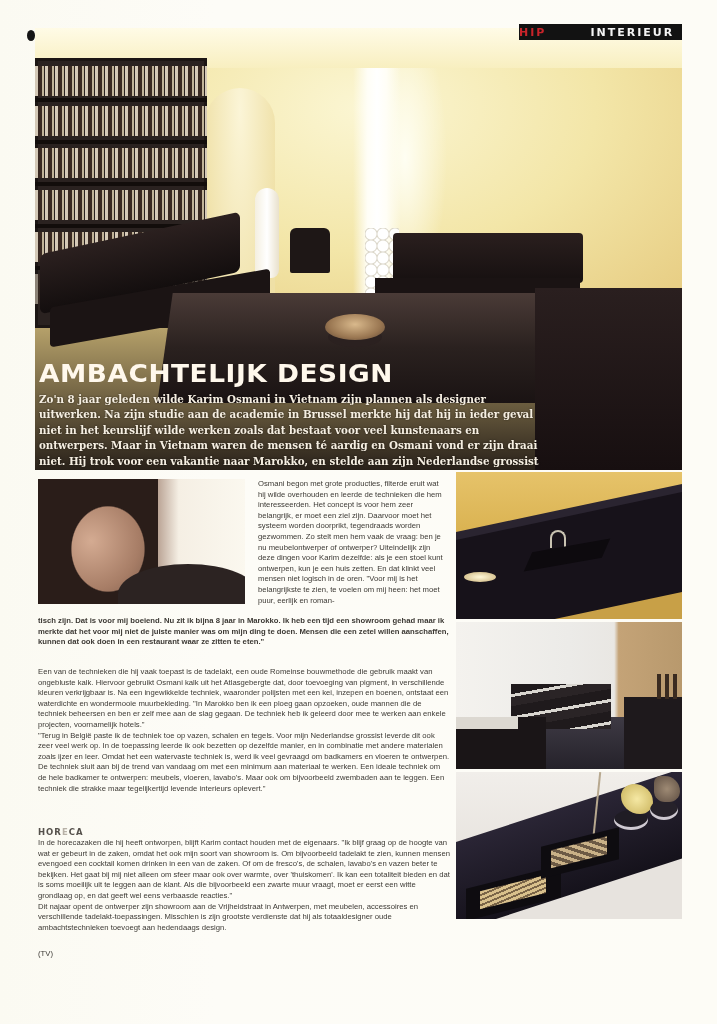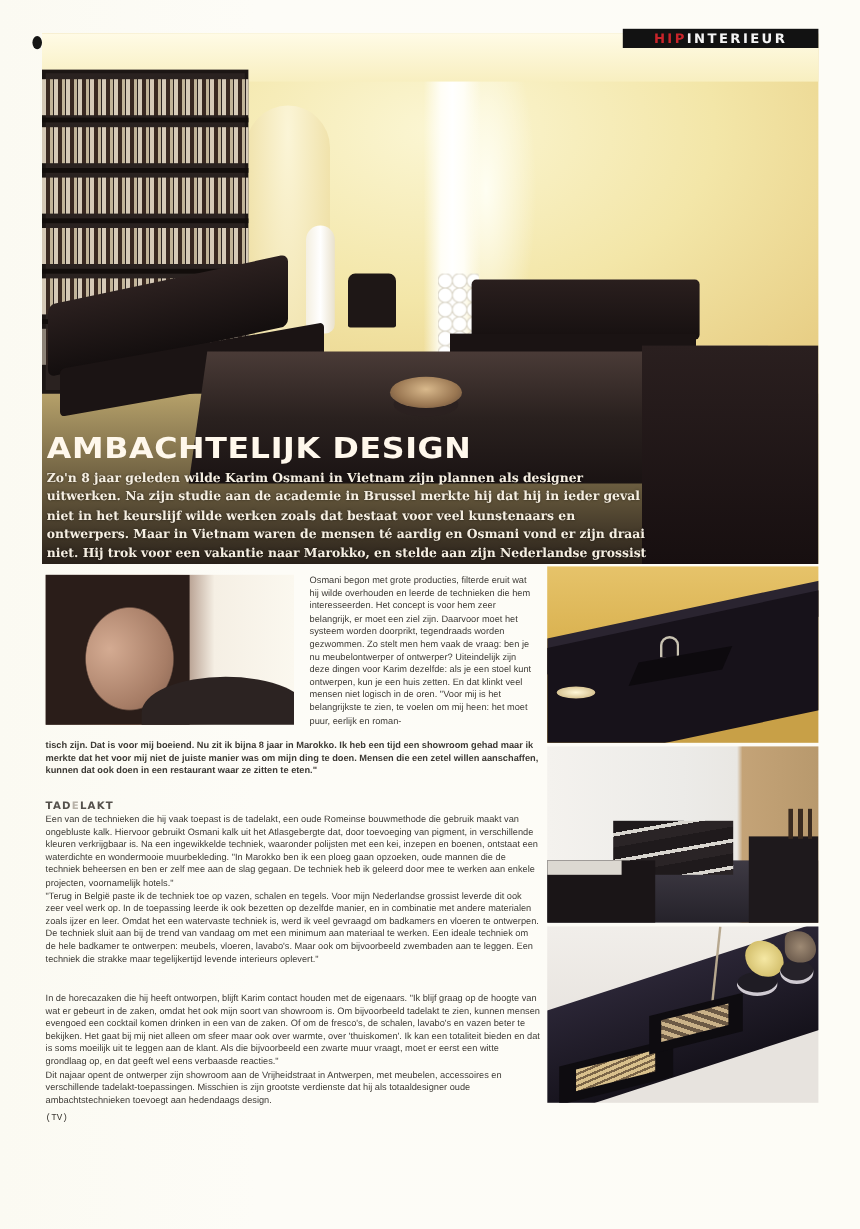--- a/index.html
+++ b/index.html
@@ -52,42 +52,42 @@
     font-family: "DejaVu Sans", sans-serif; font-weight:900; font-size:24px; letter-spacing:.5px;
     color:#fff8ec; text-transform:uppercase; transform: scaleX(1.1); transform-origin:left;
   }
   .hero-lead {
     position:absolute; left:4px; top:34px; width:510px; margin:0;
     font-family: "DejaVu Serif", serif; font-weight:700; font-size:10.3px; line-height:15.4px;
     color:#f6efe2; text-shadow: 0 0 2px rgba(0,0,0,.6);
   }
 
   
-  .tag { position:absolute; left:519px; top:24px; width:163px; height:16px; background:#121212; display:flex; align-items:center; justify-content:center;
-    font-family:"DejaVu Sans", sans-serif; font-weight:900; font-size:11px; letter-spacing:2px; }
+  .tag { position:absolute; left:519px; top:24px; width:163px; height:16px; background:#121212; display:flex; align-items:center; 
+    font-family:"DejaVu Sans", sans-serif; font-weight:900; font-size:11px; letter-spacing:2px;gap:44px; }
   .tag .hip { color:#c8242a; }
   .tag .rest { color:#f4f4f4; }
 
   
   .portrait { position:absolute; left:38px; top:479px; width:207px; height:125px; overflow:hidden;
     background: linear-gradient(90deg, #4b3b34 0%, #8a6a58 25%, #b58c73 38%, #8d6a58 50%, #f5efe4 68%, #fbf8ef 100%); }
   .portrait .hair { position:absolute; left:0; top:0; width:120px; height:125px; background: radial-gradient(ellipse 60px 70px at 70px 70px, rgba(0,0,0,0) 60%, #2a1d19 62%); }
   .portrait .face { position:absolute; left:20px; top:20px; width:95px; height:105px; border-radius: 45% 45% 40% 40%; background: radial-gradient(ellipse at 35% 40%, #d4ab92, #a77d66 55%, #6b4e40 100%); }
   .portrait .shoulder { position:absolute; left:80px; top:85px; width:140px; height:60px; border-radius: 50% 50% 0 0; background:#2c2322; }
 
   
   .col-text { font-family:"Liberation Sans", sans-serif; font-size:7.7px; line-height:10.6px; color:#3c3934; margin:0; }
   .intro-right { position:absolute; left:258px; top:479px; width:190px; }
   .intro-full { position:absolute; left:38px; top:616px; width:412px;font-weight:bold; }
   .section { position:absolute; left:38px; width:412px; }
   .section h3 { margin: 0 0 1px 0; font-family:"DejaVu Sans", sans-serif; font-weight:900; font-size:8.5px; letter-spacing:1px; color:#55514c; }
   .section h3 .hl { color:#b7b1a7; }
   .s-tadelakt { top:667px; }
   .s-horeca { top:827px; }
-  .credit { display:block; margin-top:5px;font-family:Liberation Mono, monospace; }
+  .credit { display:block; margin-top:16px; }
 
   
   .side { position:absolute; left:456px; width:226px; overflow:hidden; }
   .ph-kitchen { top:472px; height:147px; background: linear-gradient(180deg,#e6c36a 0%, #d9b14f 45%, #c8a047 55%); }
   .ph-kitchen .counter { position:absolute; left:0; top:68px; width:240px; height:100px; background:#17121a; transform: skewY(-12deg); transform-origin:left; }
   .ph-kitchen .counter-top { position:absolute; left:0; top:60px; width:240px; height:30px; background:#2a2430; transform: skewY(-12deg); transform-origin:left; }
   .ph-kitchen .sink { position:absolute; left:72px; top:74px; width:78px; height:18px; background:#0d0a0e; transform: skewY(-10deg) skewX(-25deg); }
   .ph-kitchen .lamp { position:absolute; left:8px; top:100px; width:32px; height:10px; border-radius:50%; background: radial-gradient(ellipse,#fff8d8,#c9b078); }
   .ph-kitchen .bottle { position:absolute; left:196px; top:22px; width:9px; height:36px; background:#1a1414; }
   .ph-kitchen .tap { position:absolute; left:94px; top:58px; width:12px; height:16px; border:2px solid #c9c3b2; border-bottom:none; border-radius:8px 8px 0 0; }
@@ -163,26 +163,26 @@
   <div class="portrait" aria-label="portrait of Karim Osmani with long dark hair">
     <div class="face"></div>
     <div class="hair"></div>
     <div class="shoulder"></div>
   </div>
 
   <p class="col-text intro-right">Osmani begon met grote producties, filterde eruit wat hij wilde overhouden en leerde de technieken die hem interesseerden. Het concept is voor hem zeer belangrijk, er moet een ziel zijn. Daarvoor moet het systeem worden doorprikt, tegendraads worden gezwommen. Zo stelt men hem vaak de vraag: ben je nu meubelontwerper of ontwerper? Uiteindelijk zijn deze dingen voor Karim dezelfde: als je een stoel kunt ontwerpen, kun je een huis zetten. En dat klinkt veel mensen niet logisch in de oren. "Voor mij is het belangrijkste te zien, te voelen om mij heen: het moet puur, eerlijk en roman-</p>
   <p class="col-text intro-full">tisch zijn. Dat is voor mij boeiend. Nu zit ik bijna 8 jaar in Marokko. Ik heb een tijd een showroom gehad maar ik merkte dat het voor mij niet de juiste manier was om mijn ding te doen. Mensen die een zetel willen aanschaffen, kunnen dat ook doen in een restaurant waar ze zitten te eten."</p>
 
   <div class="section s-tadelakt">
-    <h3><span>TAD</span><span class="hl">E</span><span>LAKT</span></h3>
     <p class="col-text">Een van de technieken die hij vaak toepast is de tadelakt, een oude Romeinse bouwmethode die gebruik maakt van ongebluste kalk. Hiervoor gebruikt Osmani kalk uit het Atlasgebergte dat, door toevoeging van pigment, in verschillende kleuren verkrijgbaar is. Na een ingewikkelde techniek, waaronder polijsten met een kei, inzepen en boenen, ontstaat een waterdichte en wondermooie muurbekleding. "In Marokko ben ik een ploeg gaan opzoeken, oude mannen die de techniek beheersen en ben er zelf mee aan de slag gegaan. De techniek heb ik geleerd door mee te werken aan enkele projecten, voornamelijk hotels."</p>
     <p class="col-text">"Terug in België paste ik de techniek toe op vazen, schalen en tegels. Voor mijn Nederlandse grossist leverde dit ook zeer veel werk op. In de toepassing leerde ik ook bezetten op dezelfde manier, en in combinatie met andere materialen zoals ijzer en leer. Omdat het een watervaste techniek is, werd ik veel gevraagd om badkamers en vloeren te ontwerpen. De techniek sluit aan bij de trend van vandaag om met een minimum aan materiaal te werken. Een ideale techniek om de hele badkamer te ontwerpen: meubels, vloeren, lavabo's. Maar ook om bijvoorbeeld zwembaden aan te leggen. Een techniek die strakke maar tegelijkertijd levende interieurs oplevert."</p>
   </div>
 
   <div class="section s-horeca">
+    <h3><span>HOR</span><span class="hl">E</span><span>CA</span></h3>
     <p class="col-text">In de horecazaken die hij heeft ontworpen, blijft Karim contact houden met de eigenaars. "Ik blijf graag op de hoogte van wat er gebeurt in de zaken, omdat het ook mijn soort van showroom is. Om bijvoorbeeld tadelakt te zien, kunnen mensen evengoed een cocktail komen drinken in een van de zaken. Of om de fresco's, de schalen, lavabo's en vazen beter te bekijken. Het gaat bij mij niet alleen om sfeer maar ook over warmte, over 'thuiskomen'. Ik kan een totaliteit bieden en dat is soms moeilijk uit te leggen aan de klant. Als die bijvoorbeeld een zwarte muur vraagt, moet er eerst een witte grondlaag op, en dat geeft wel eens verbaasde reacties."</p>
     <p class="col-text">Dit najaar opent de ontwerper zijn showroom aan de Vrijheidstraat in Antwerpen, met meubelen, accessoires en verschillende tadelakt-toepassingen. Misschien is zijn grootste verdienste dat hij als totaaldesigner oude ambachtstechnieken toevoegt aan hedendaags design.</p>
     <span class="col-text credit">(TV)</span>
   </div>
 
   <div class="side ph-kitchen" aria-label="black kitchen counter with sink against golden tadelakt wall">
     <div class="bottle"></div>
     <div class="counter-top"></div>
     <div class="counter"></div>
     <div class="tap"></div>

